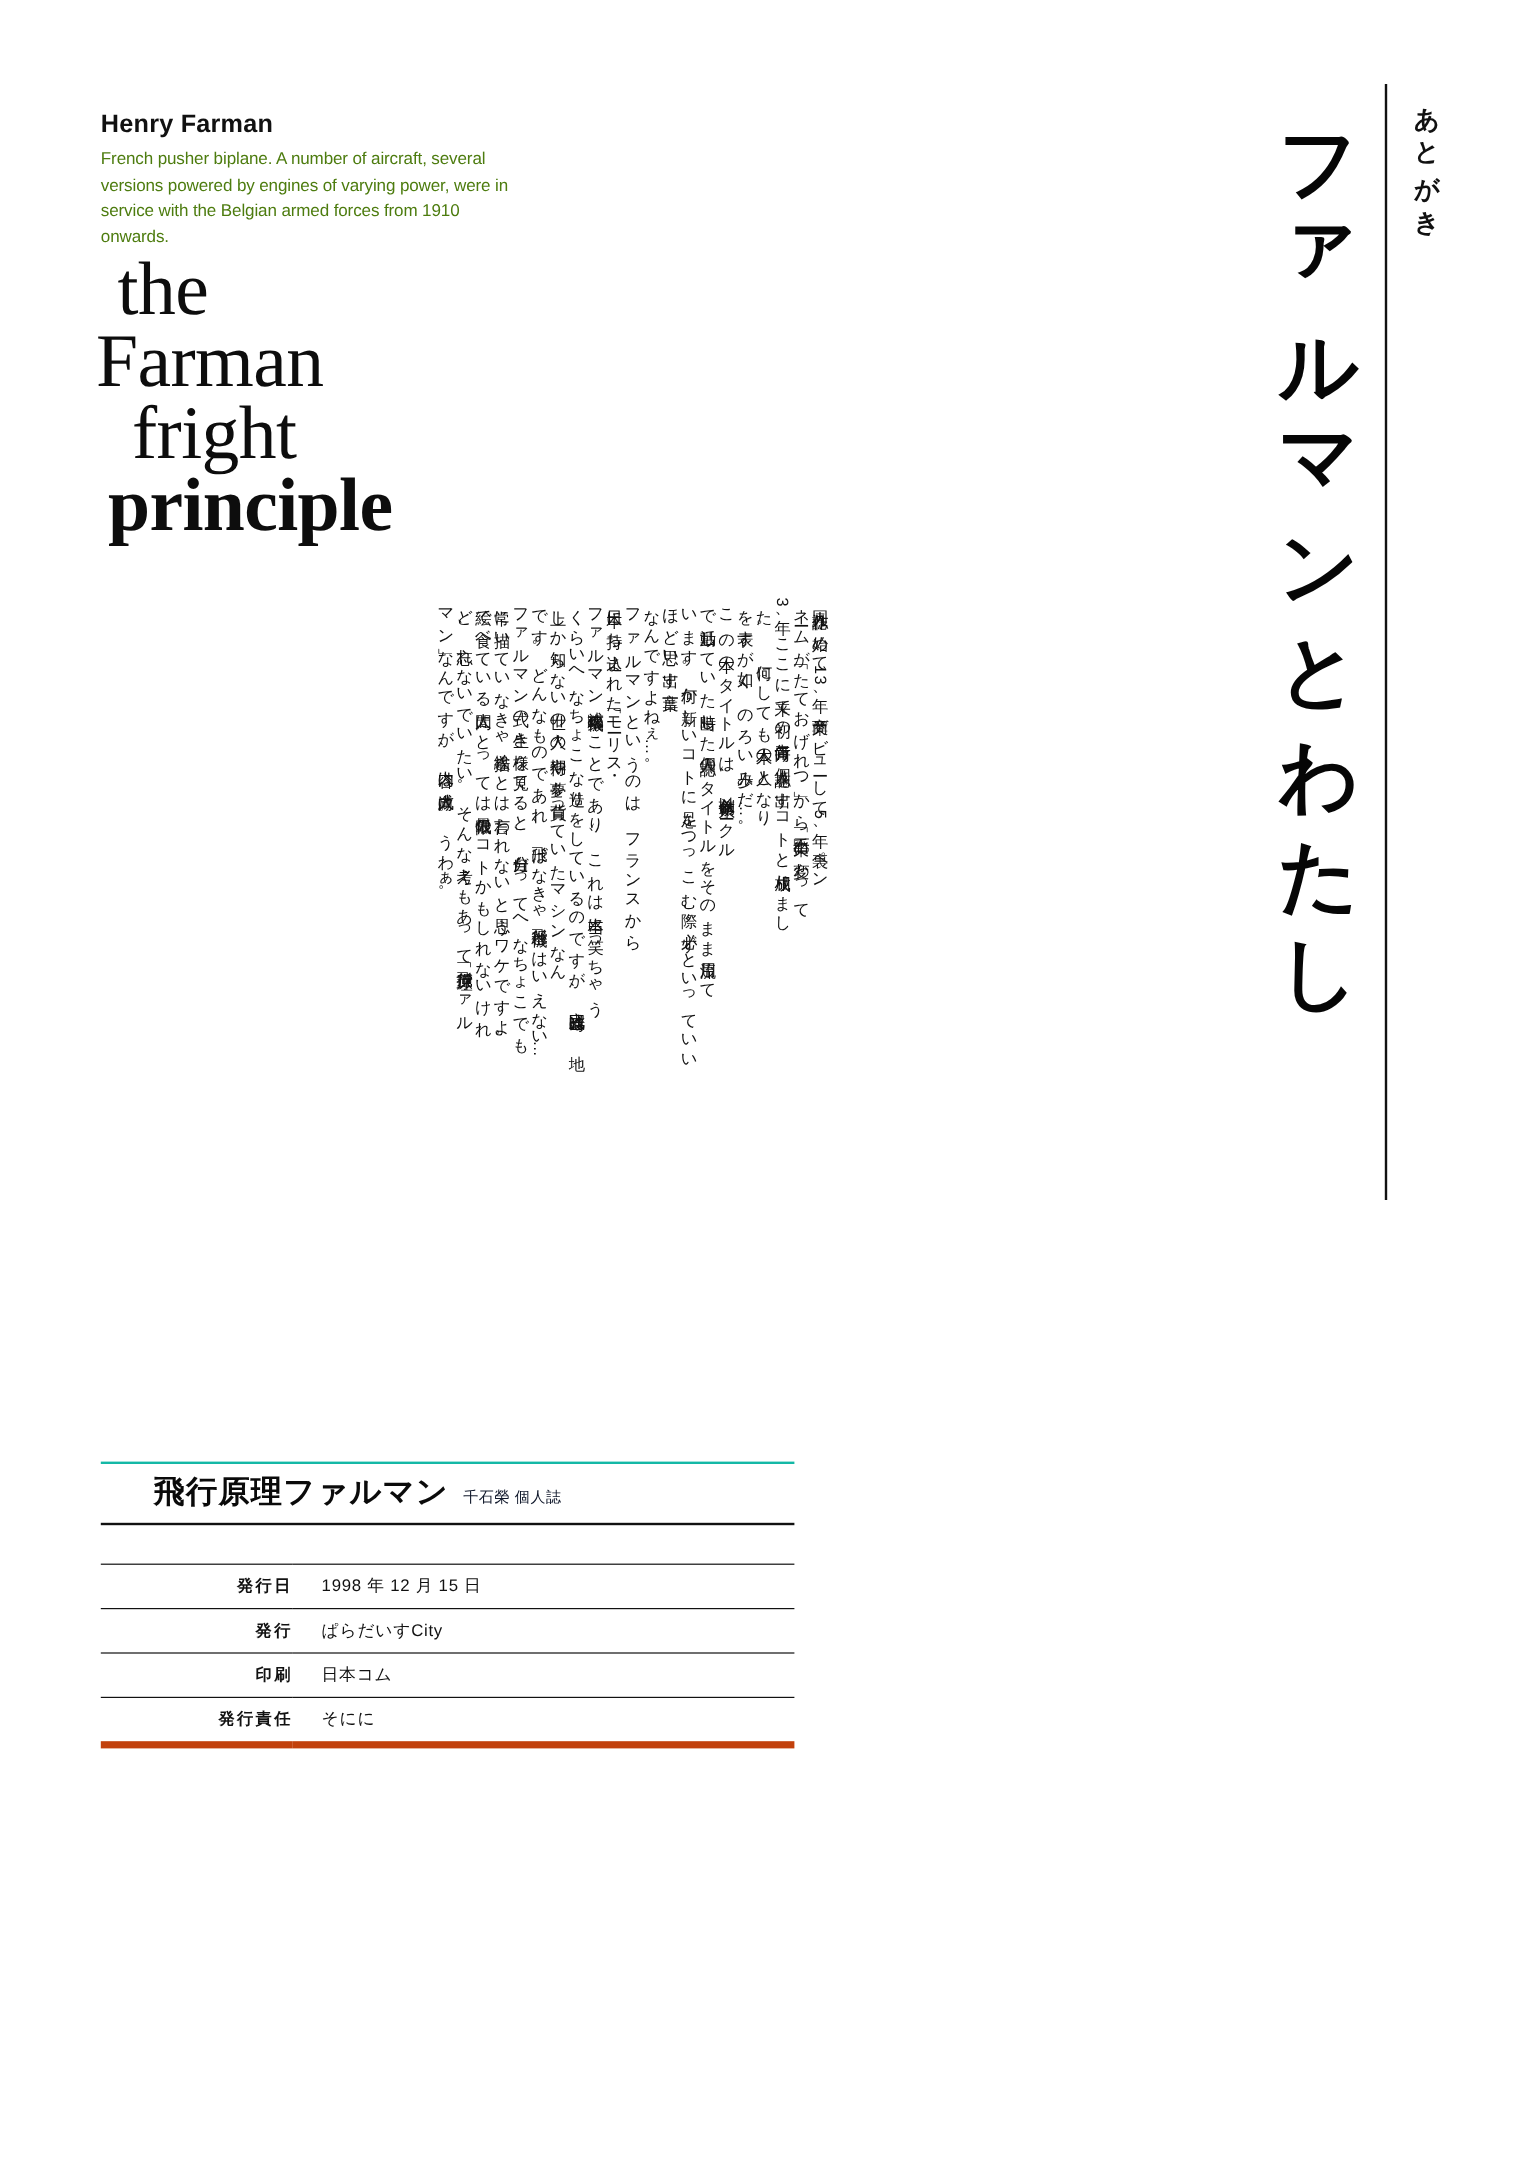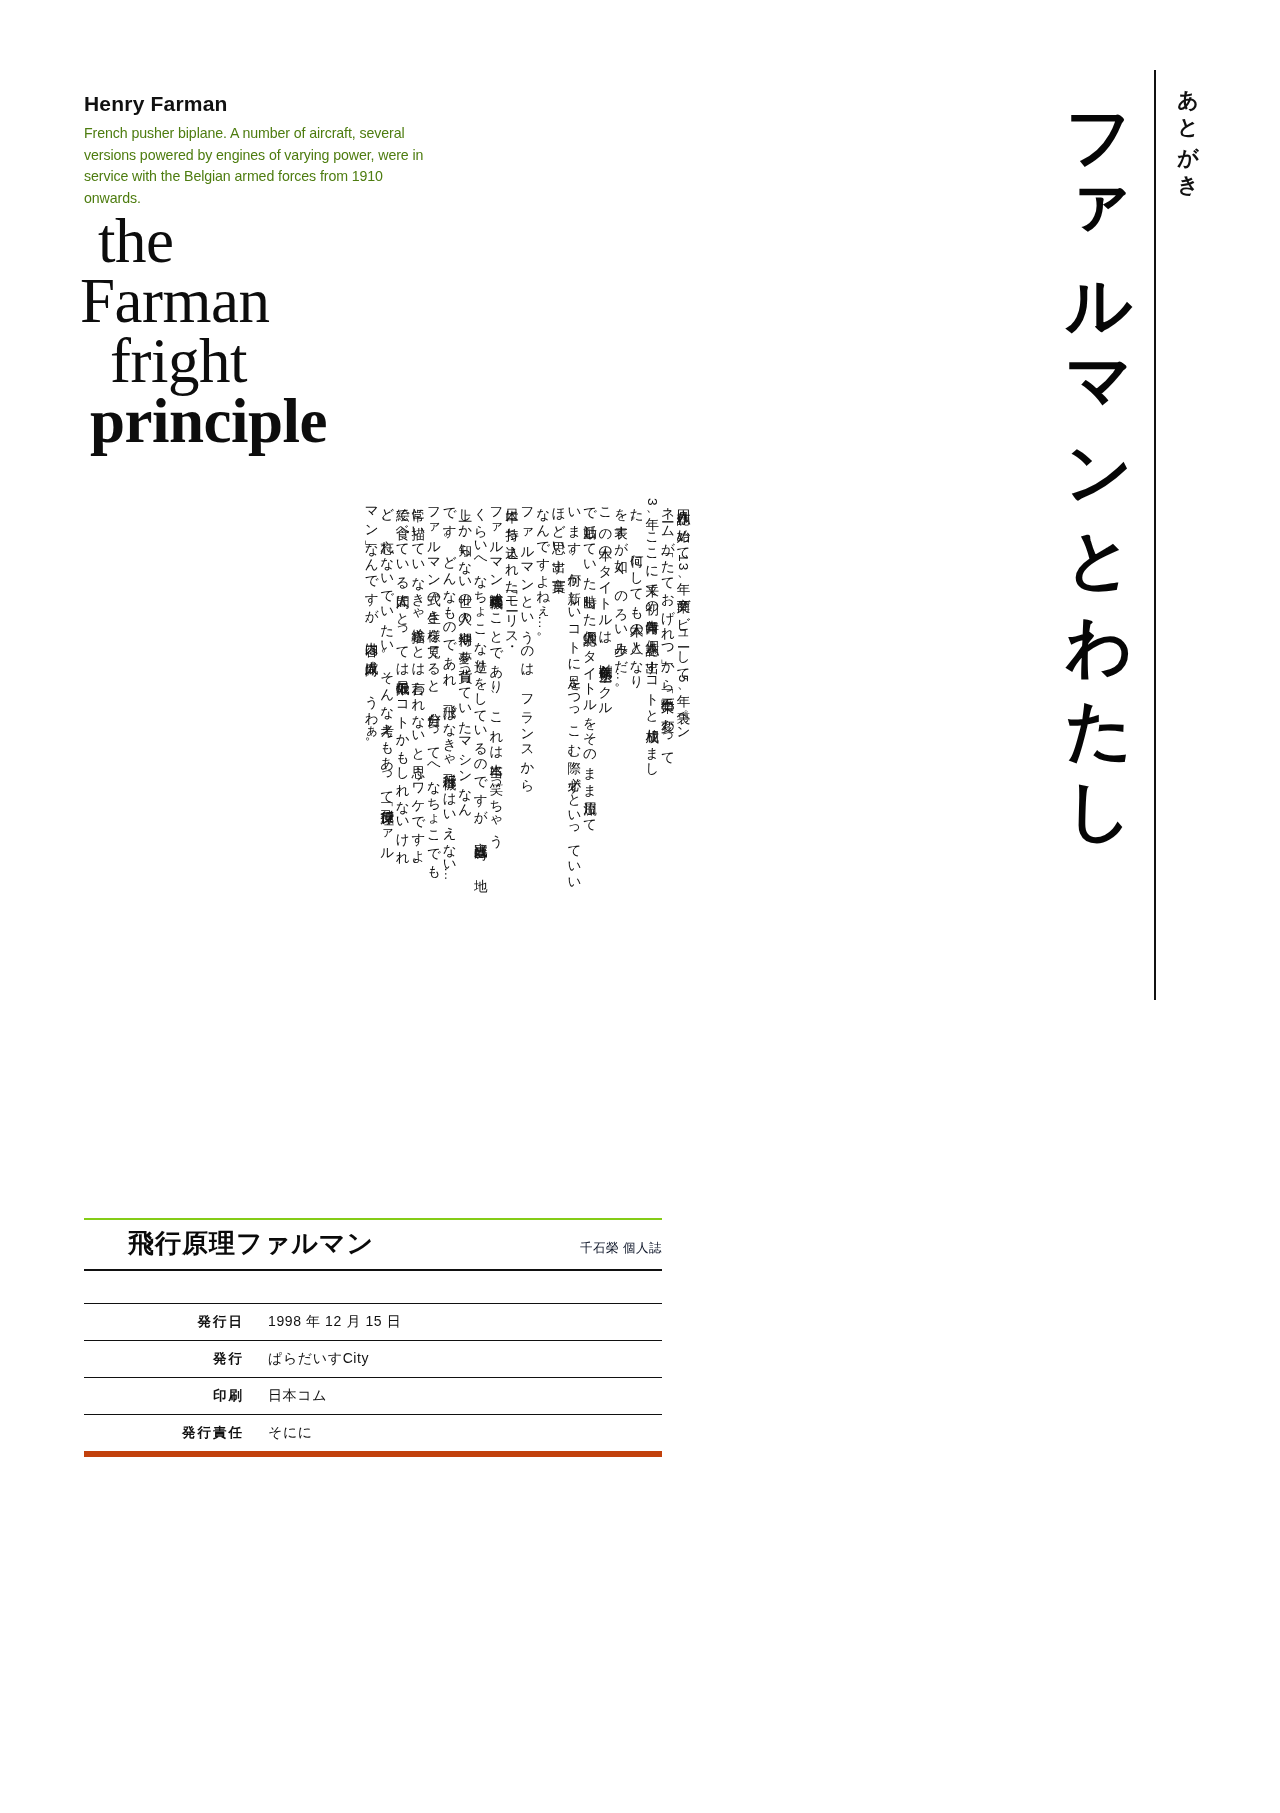--- a/index.html
+++ b/index.html
@@ -133,24 +133,23 @@
   
   .colophon {
     position: absolute;
     left: 84px;
     top: 1218px;
     width: 578px;
   }
   .colophon-titlerow {
     display: flex;
     align-items: baseline;
-    border-top: 2px solid #84cc16;
+    border-top: 2px solid #14b8a6;
     border-bottom: 2px solid #111;
     padding: 6px 0 8px 44px;
-    justify-content: space-between;
   }
   .colophon-title {
     font-family: "Liberation Sans", sans-serif;
     font-weight: bold;
     font-size: 26px;
     letter-spacing: 1px;
     color: #0a0a0a;
   }
   .colophon-sub {
     font-family: "Liberation Sans", sans-serif;

